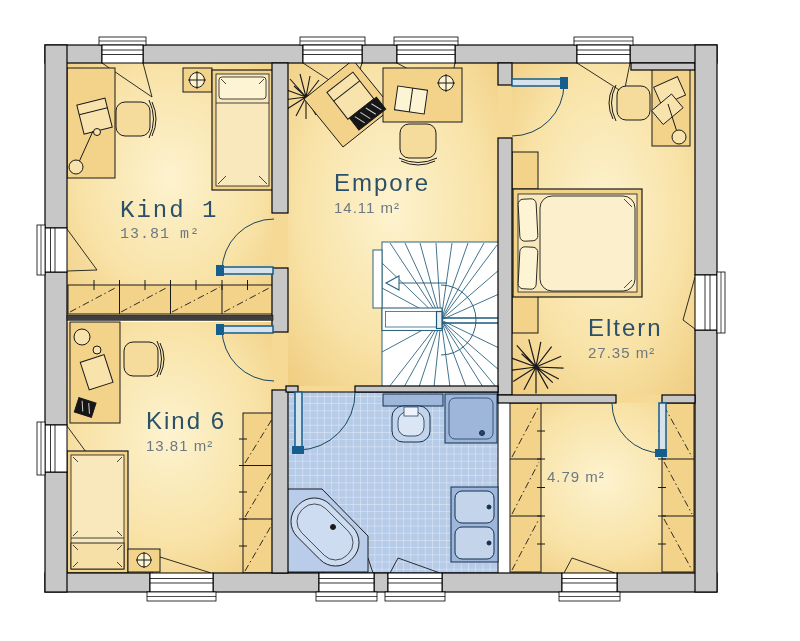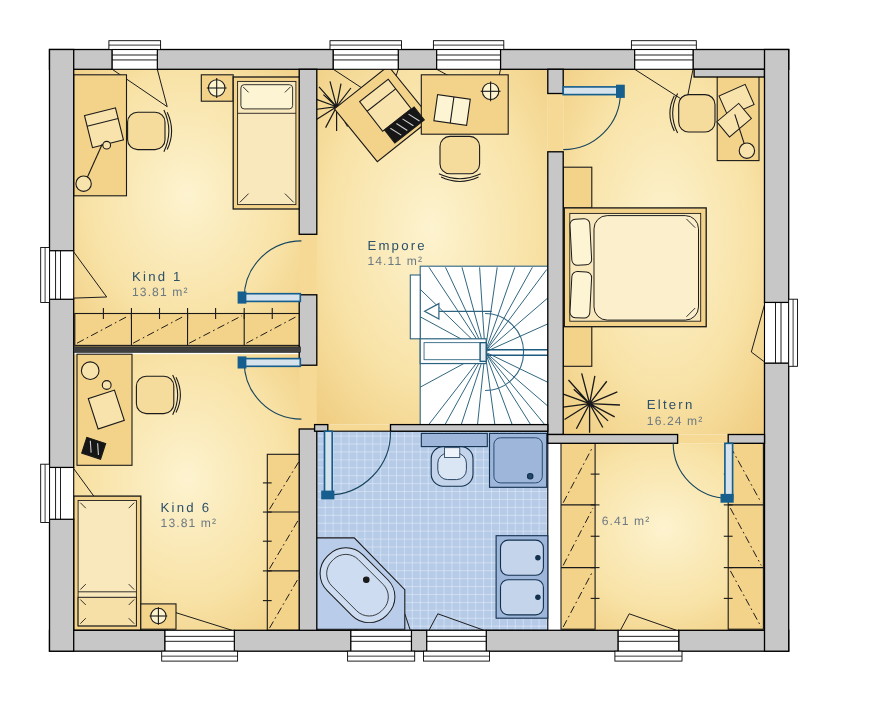--- a/index.html
+++ b/index.html
@@ -1,21 +1,21 @@
 <!DOCTYPE html>
 <html style="--name-color: #2b5069; --area-color: #6d7982;"><head>
 <meta charset="utf-8">
 <style>
   html,body{margin:0;padding:0;background:#ffffff;}
   #stage{position:relative;width:800px;height:641px;background:#ffffff;overflow:hidden;
          font-family:"Liberation Sans", sans-serif;}
   #plan-svg{position:absolute;left:0;top:0;}
   .room-label{position:absolute;white-space:nowrap;}
-  .rname{font-size:12px;letter-spacing:2px;color:var(--name-color,#2b5069);margin-top:47px;}
-  .rarea{font-size:11px;letter-spacing:1px;color:var(--area-color,#6d7982);margin-top:2px;}
+  .rname{font-size:24px;letter-spacing:2px;color:var(--name-color,#2b5069);}
+  .rarea{font-size:15px;letter-spacing:1px;color:var(--area-color,#6d7982);margin-top:2px;}
 </style>
 </head>
 <body>
 
 <div id="stage">
 <svg id="plan-svg" width="800" height="641" viewBox="0 0 800 641">
   <defs>
     <radialGradient id="roomg" cx="50%" cy="45%" r="80%">
       <stop offset="0%" stop-color="#fdf3cf"></stop>
       <stop offset="55%" stop-color="#f8e2a6"></stop>
@@ -482,32 +482,32 @@
       <rect x="292" y="446" width="12" height="8" fill="#155e8e"></rect>
     </g>
     <g>
       <path d="M662 453 A50 50 0 0 1 612 403" fill="none" stroke="#17455e" stroke-width="1"></path>
       <rect x="659" y="403" width="7" height="50" fill="#d7e3ec" stroke="#155e8e" stroke-width="1.5"></rect>
       <rect x="655" y="449" width="12" height="8" fill="#155e8e"></rect>
     </g>
   </g>
 </svg>
 
-<div class="room-label" style="left:120px;top:197px;">
+<div class="room-label" style="left:120px;top:197px;font-family:Liberation Mono, monospace;">
   <div class="rname">Kind 1</div>
   <div class="rarea">13.81 m²</div>
 </div>
 <div class="room-label" style="left:334px;top:169px;">
   <div class="rname">Empore</div>
   <div class="rarea">14.11 m²</div>
 </div>
 <div class="room-label" style="left:588px;top:314px;">
   <div class="rname">Eltern</div>
-  <div class="rarea">16.24 m²</div>
+  <div class="rarea">27.35 m²</div>
 </div>
 <div class="room-label" style="left:146px;top:407px;">
   <div class="rname">Kind 6</div>
   <div class="rarea">13.81 m²</div>
 </div>
 <div class="room-label" style="left:547px;top:466px;">
-  <div class="rarea">6.41 m²</div>
+  <div class="rarea">4.79 m²</div>
 </div>
 </div>
 
 </body></html>

